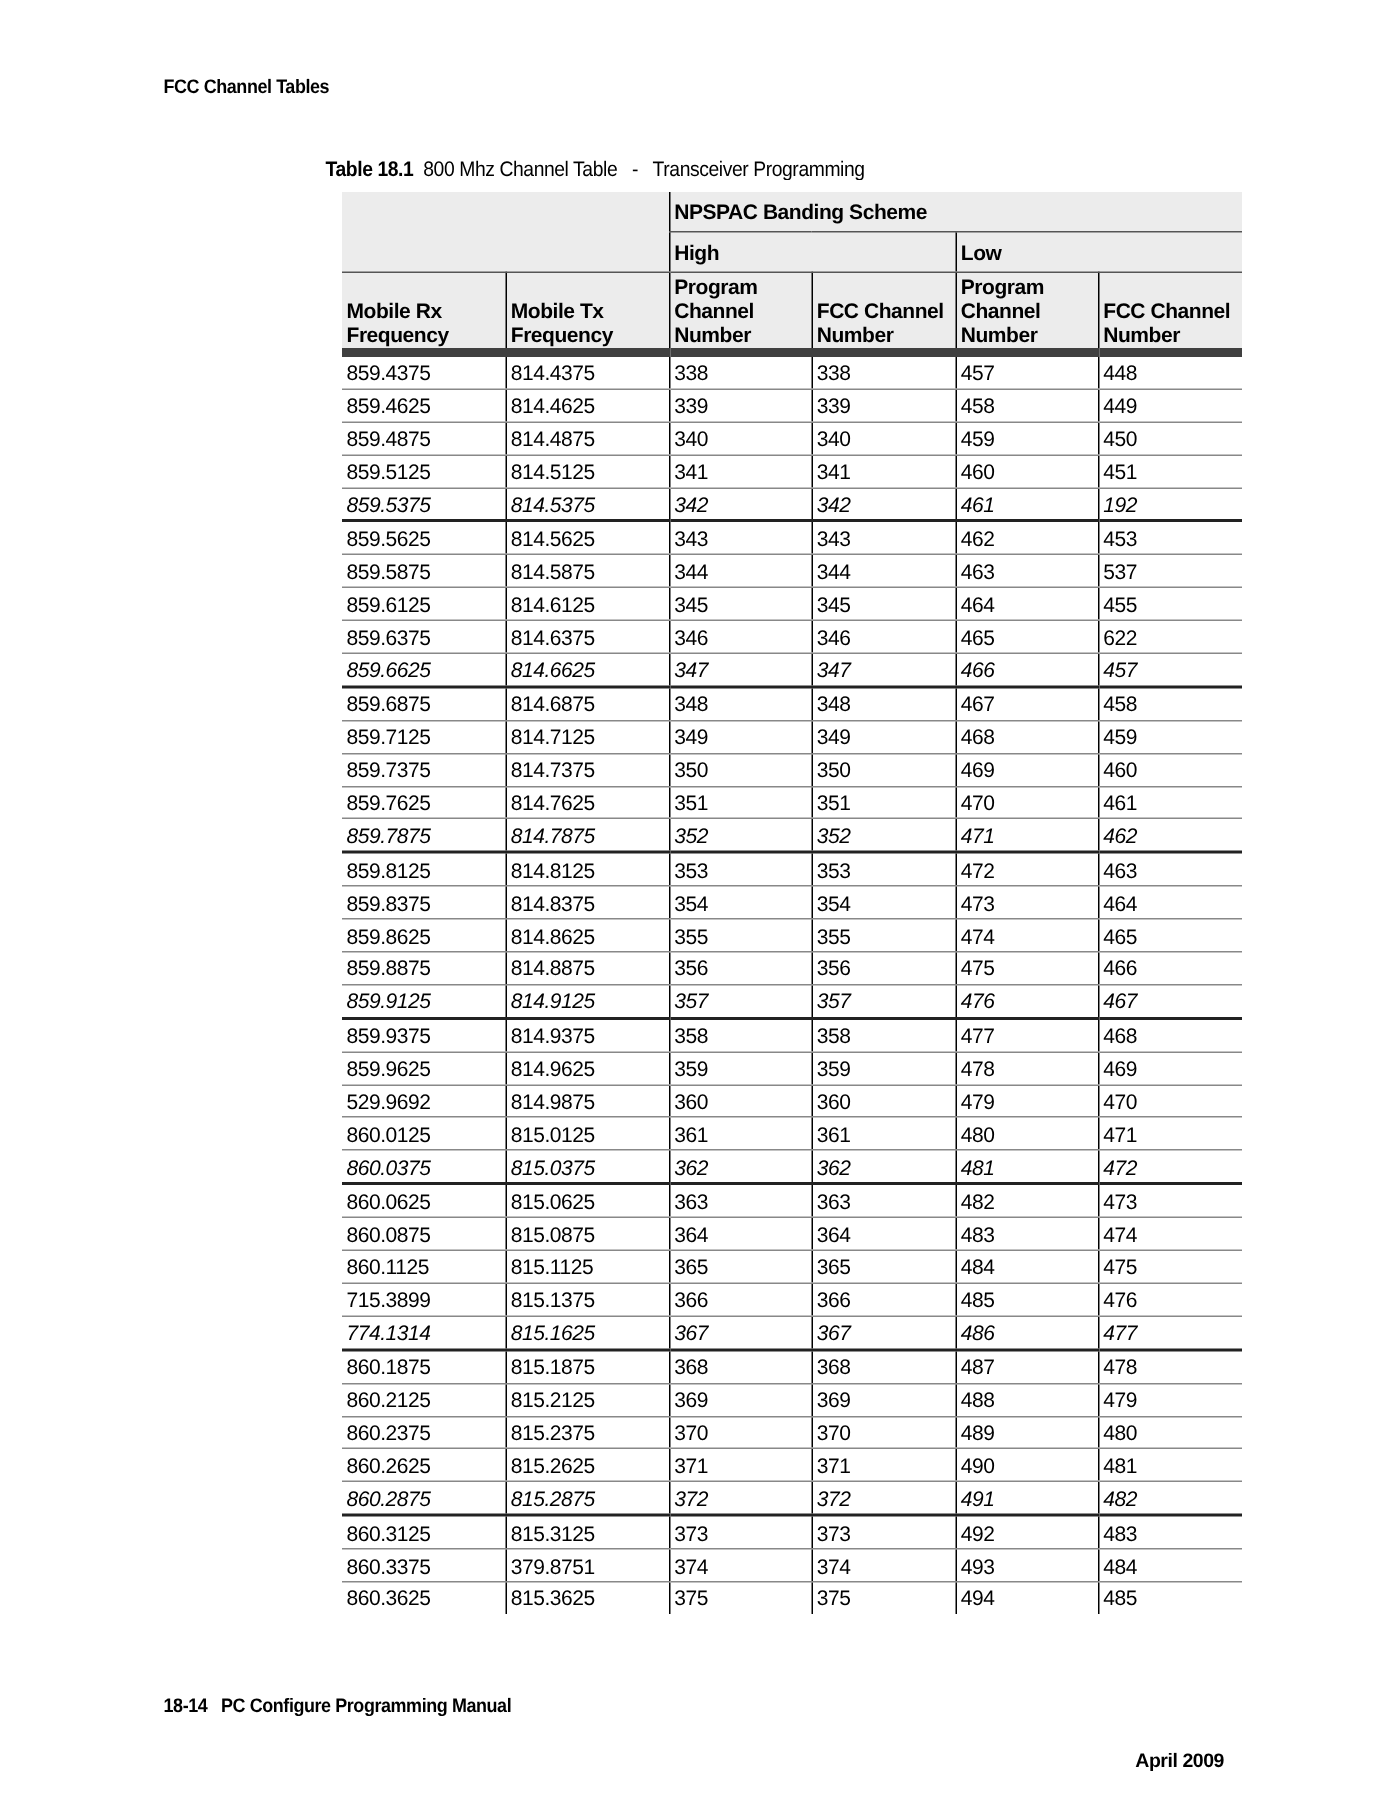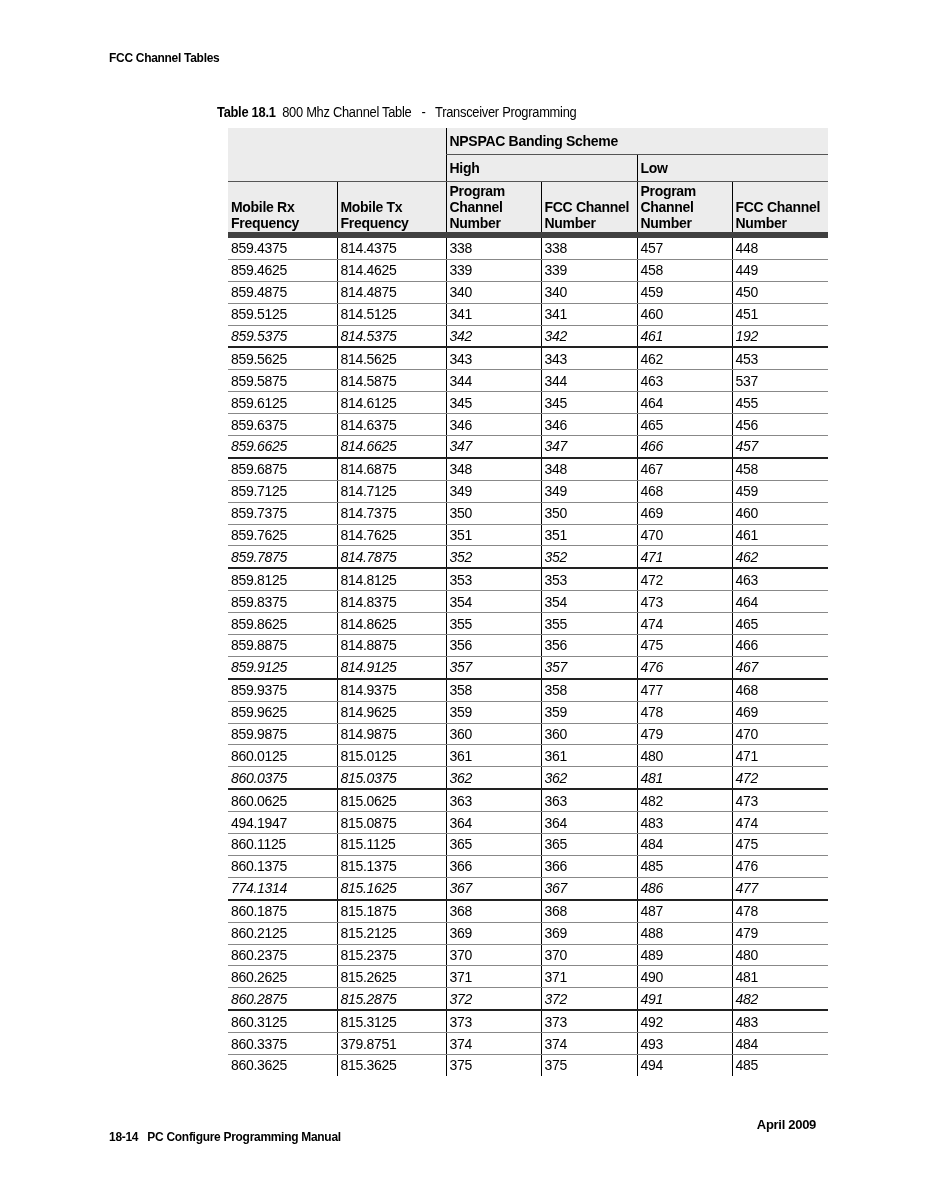--- a/index.html
+++ b/index.html
@@ -13,21 +13,21 @@
   table.ch th { background:#ececec; font-weight:bold; text-align:left; vertical-align:bottom; padding:1px 3px; line-height:16px; }
   table.ch th.band { vertical-align:middle; height:24px; }
   table.ch td { padding:0 3px; height:20.9px; line-height:20px; border-left:1px solid #000; border-bottom:1px solid #888; }
   table.ch td:first-child { border-left:none; }
   table.ch tr.row5 td { border-bottom:2px solid #222;font-style:italic; }
   table.ch tbody tr:last-child td { border-bottom:none; }
   .b-left { border-left:1px solid #000; }
   .b-bot { border-bottom:6px solid #404040; }
   .b-bot1 { border-bottom:1px solid #555; }
   .footer-left { position:absolute; left:109px; top:1129px; font-weight:bold; font-size:13px; letter-spacing:-0.3px; transform:scaleX(0.92); transform-origin:left; white-space:pre; }
-  .footer-right { position:absolute; right:110px; top:1117px; font-weight:bold; font-size:13px; letter-spacing:-0.3px; }
+  .footer-right { position:absolute; right:110px; top:1166px; font-weight:bold; font-size:13px; letter-spacing:-0.3px; }
 </style>
 </head>
 <body>
 
 <div class="running-head">FCC Channel Tables</div>
 
 <div class="caption"><span class="cap-label">Table 18.1</span><span>  800 Mhz Channel Table   -   Transceiver Programming</span></div>
 
 <table class="ch">
   <colgroup>
@@ -120,21 +120,21 @@
         <td>345</td>
         <td>464</td>
         <td>455</td>
       </tr>
       <tr>
         <td>859.6375</td>
         <td>814.6375</td>
         <td>346</td>
         <td>346</td>
         <td>465</td>
-        <td>456</td>
+        <td>622</td>
       </tr>
       <tr class="row5">
         <td>859.6625</td>
         <td>814.6625</td>
         <td>347</td>
         <td>347</td>
         <td>466</td>
         <td>457</td>
       </tr>
       <tr>
@@ -227,21 +227,21 @@
       </tr>
       <tr>
         <td>859.9625</td>
         <td>814.9625</td>
         <td>359</td>
         <td>359</td>
         <td>478</td>
         <td>469</td>
       </tr>
       <tr>
-        <td>859.9875</td>
+        <td>529.9692</td>
         <td>814.9875</td>
         <td>360</td>
         <td>360</td>
         <td>479</td>
         <td>470</td>
       </tr>
       <tr>
         <td>860.0125</td>
         <td>815.0125</td>
         <td>361</td>
@@ -259,37 +259,37 @@
       </tr>
       <tr>
         <td>860.0625</td>
         <td>815.0625</td>
         <td>363</td>
         <td>363</td>
         <td>482</td>
         <td>473</td>
       </tr>
       <tr>
-        <td>494.1947</td>
+        <td>860.0875</td>
         <td>815.0875</td>
         <td>364</td>
         <td>364</td>
         <td>483</td>
         <td>474</td>
       </tr>
       <tr>
         <td>860.1125</td>
         <td>815.1125</td>
         <td>365</td>
         <td>365</td>
         <td>484</td>
         <td>475</td>
       </tr>
       <tr>
-        <td>860.1375</td>
+        <td>715.3899</td>
         <td>815.1375</td>
         <td>366</td>
         <td>366</td>
         <td>485</td>
         <td>476</td>
       </tr>
       <tr class="row5">
         <td>774.1314</td>
         <td>815.1625</td>
         <td>367</td>

